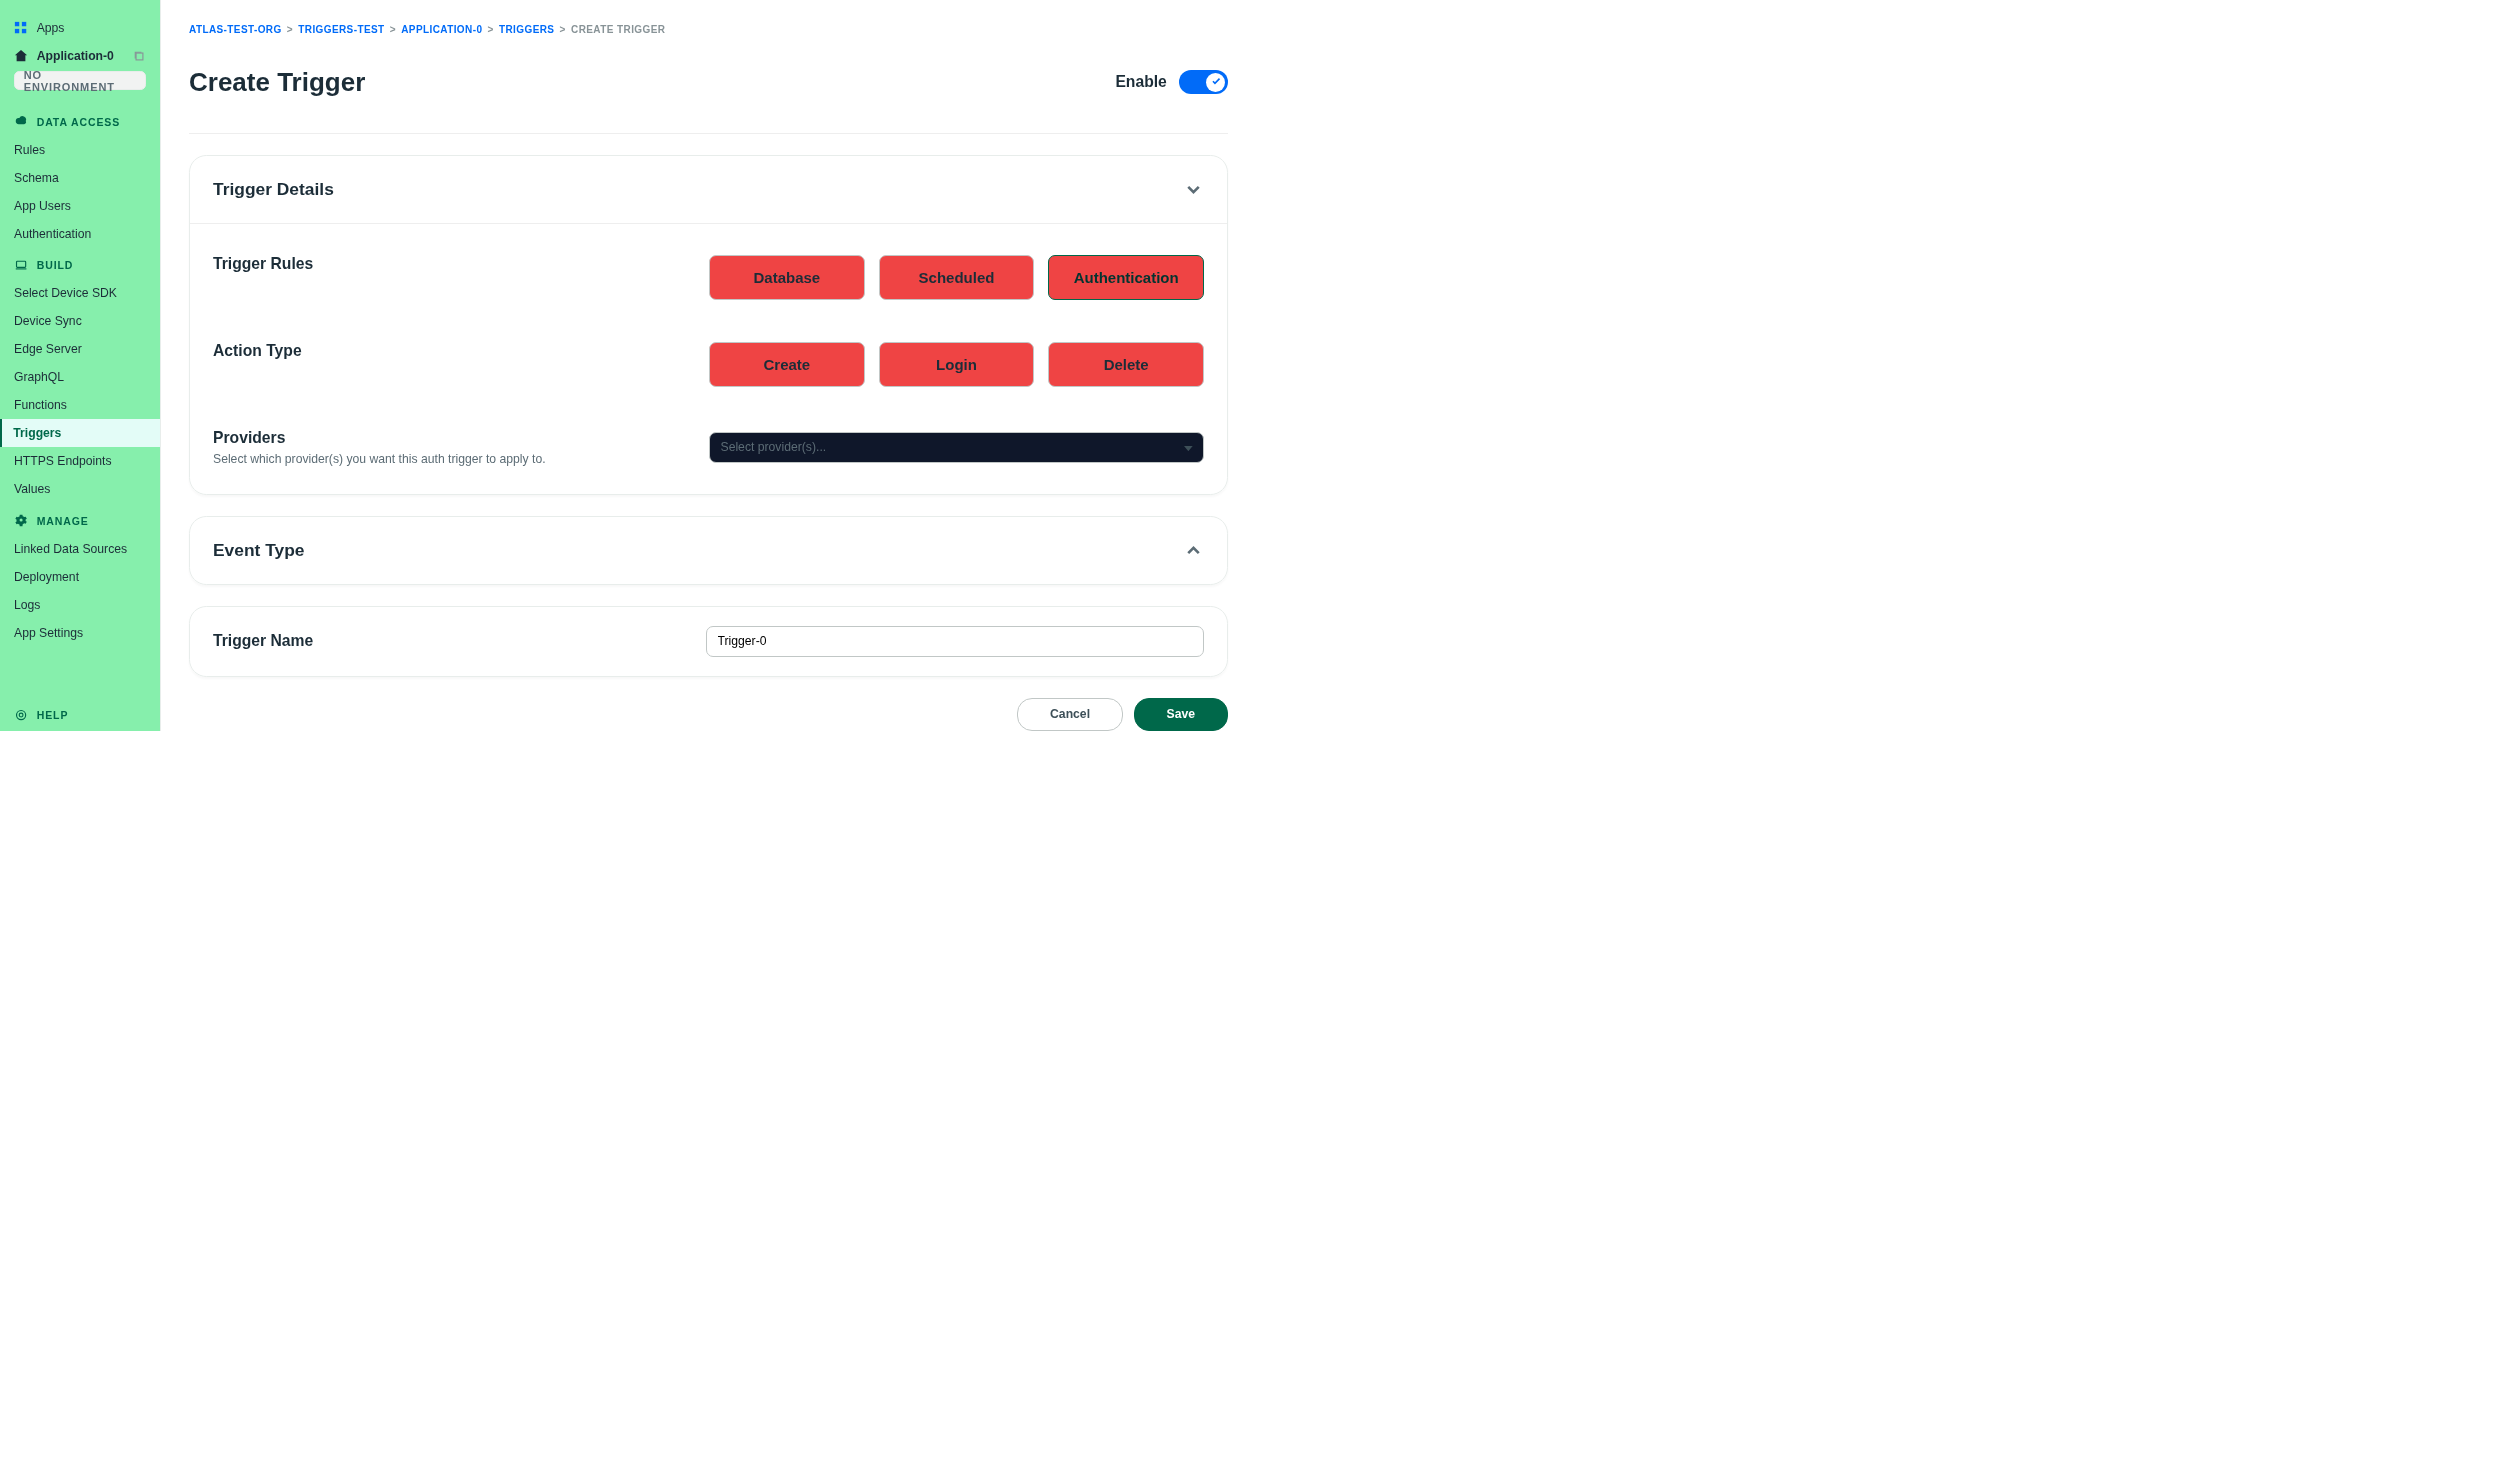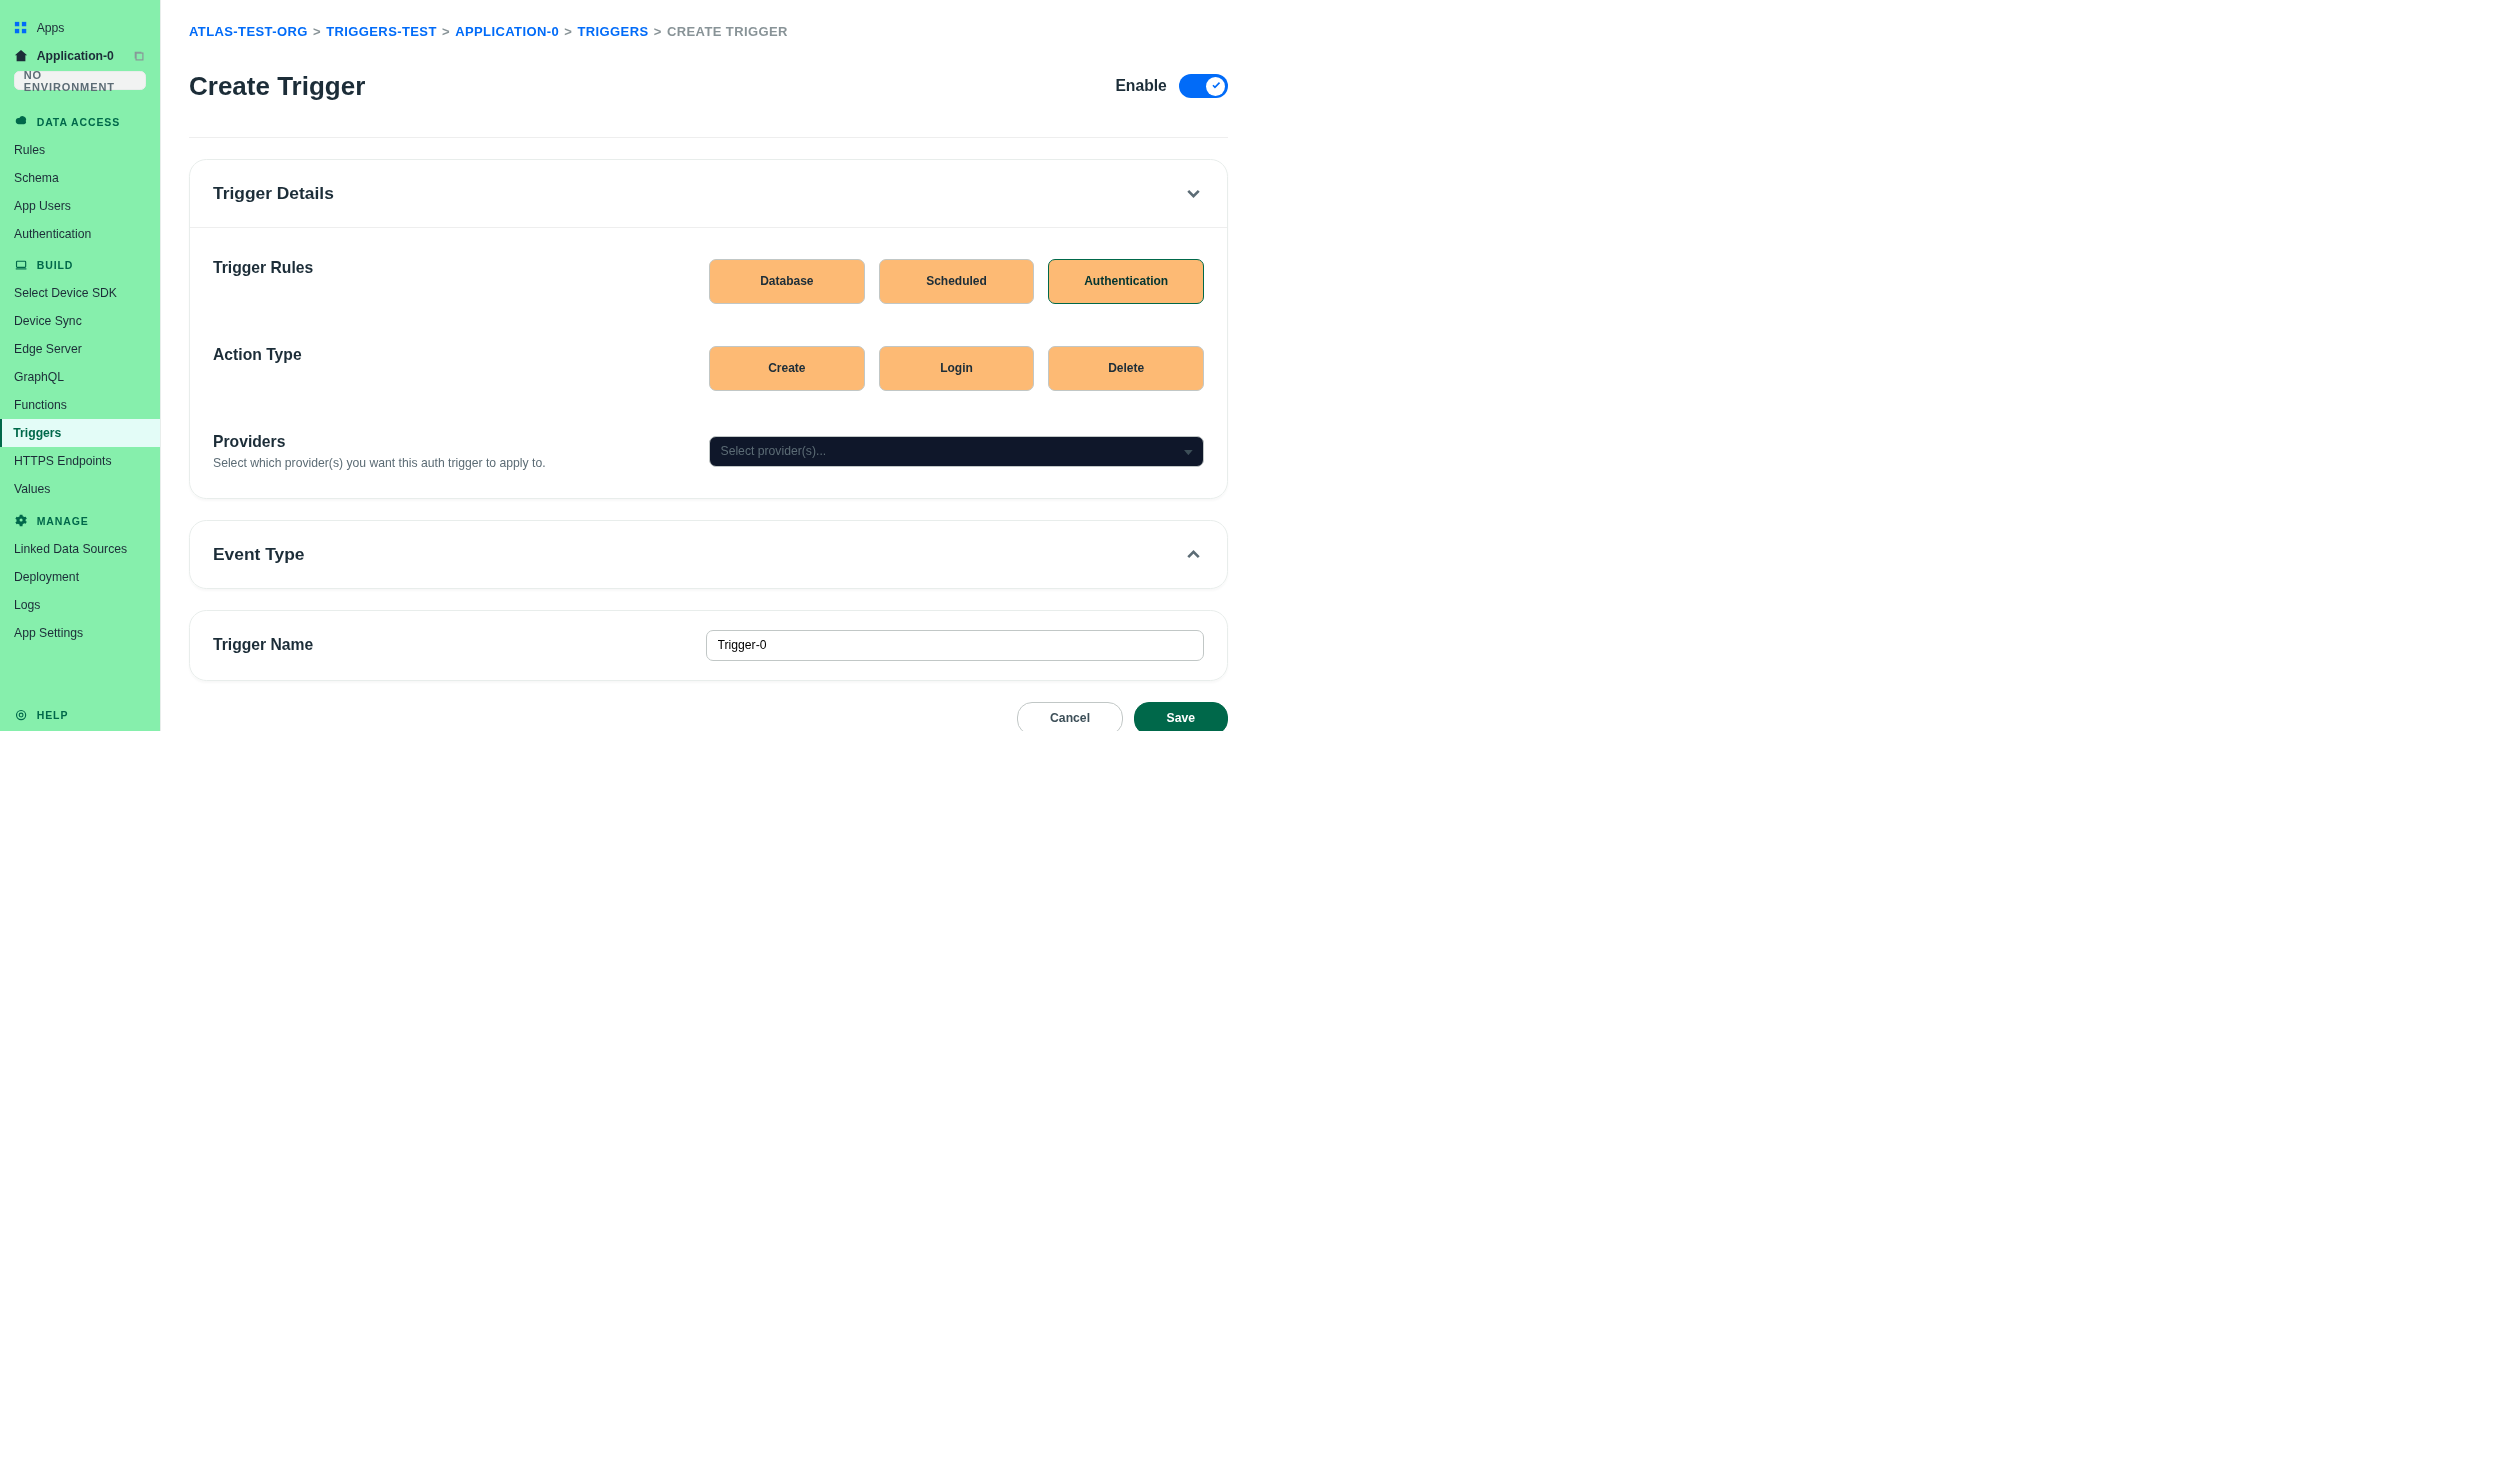--- a/index.html
+++ b/index.html
@@ -98,21 +98,21 @@
   }
 
   
   .main {
     flex: 1;
     padding: 24.4px 28px 21px 28px;
     overflow:auto;
   }
   .breadcrumb {
     display:flex; align-items:center; gap:5.2px;
-    font-size: 13px;
+    font-size: 10px;
     letter-spacing: 0.4px;
     font-weight:700;
     margin-bottom: 14px;
   }
   .breadcrumb a { color: var(--link-blue); text-transform:uppercase; cursor:pointer;}
   .breadcrumb .sep { color: #889397; }
   .breadcrumb .current { color: #889397; text-transform:uppercase;}
   
   .page-head {
     display:flex; justify-content:space-between; align-items:center;
@@ -150,22 +150,22 @@
   .form-label { flex-basis: 475px; flex-shrink:0; }
   .form-label-title { font-size:15.7px; font-weight:700; }
   .form-label-sub { font-size:12.2px; color:#5C6C75; margin-top:5.2px; font-weight:400;}
   .form-controls { flex:1; display:flex; gap:14px; }
   
   .seg-btn {
     flex:1;
     height: 45px;
     border: 0.9px solid var(--border-gray);
     border-radius: 7px;
-    background:#fdba74;
-    font-size:12px;
+    background:#ef4444;
+    font-size:15px;
     font-weight:700;
     display:flex; align-items:center; justify-content:center;
     cursor:pointer;
     color: var(--text-dark);
   }
   .seg-btn.selected {
     border: 1.7px solid var(--mongo-green);
     color: var(--mongo-green-dark);
   }
   .select {

